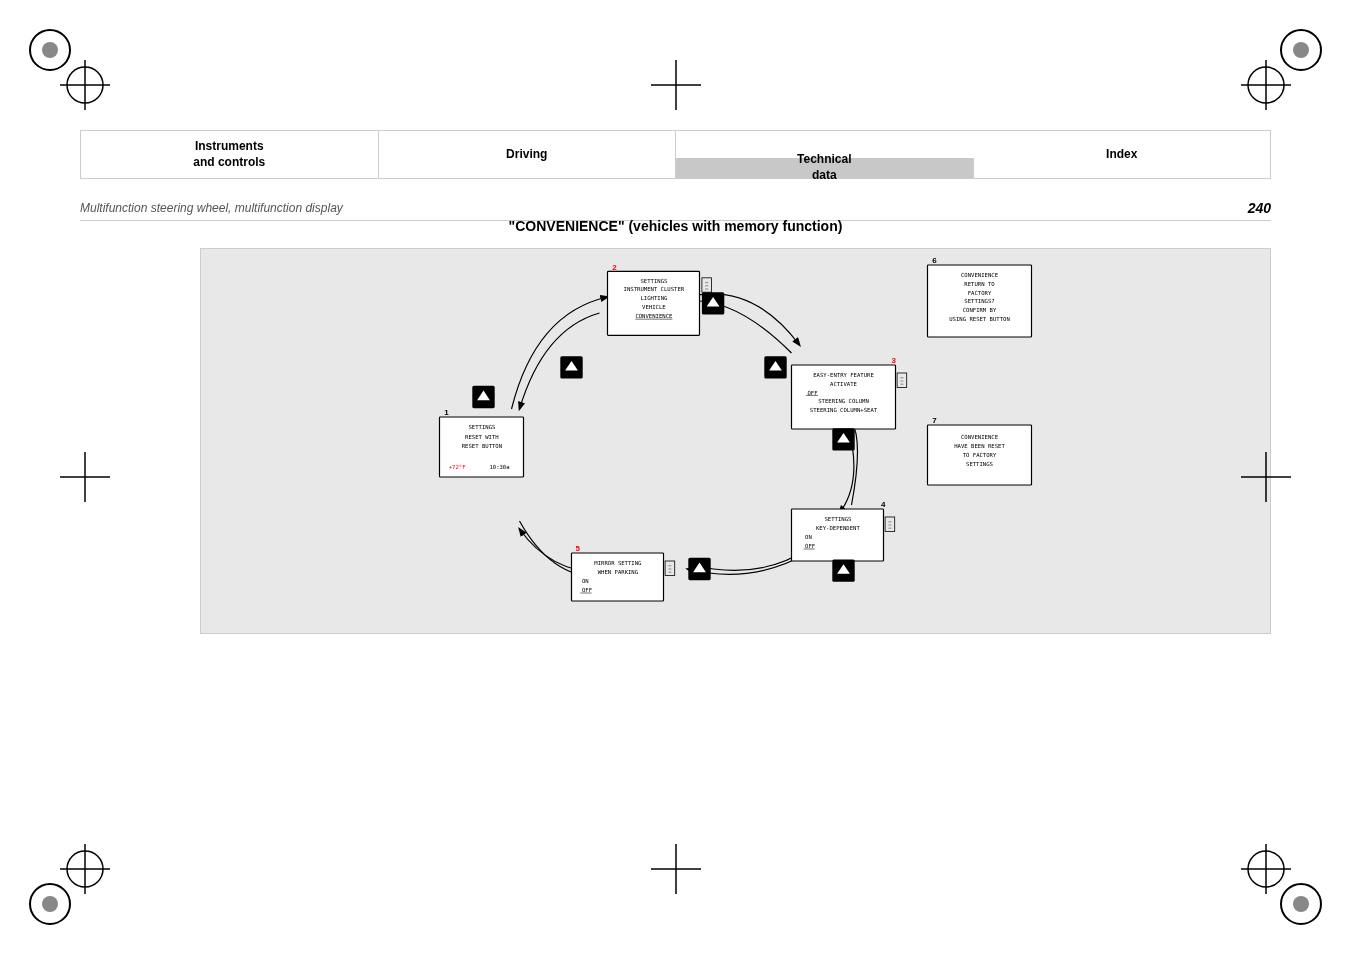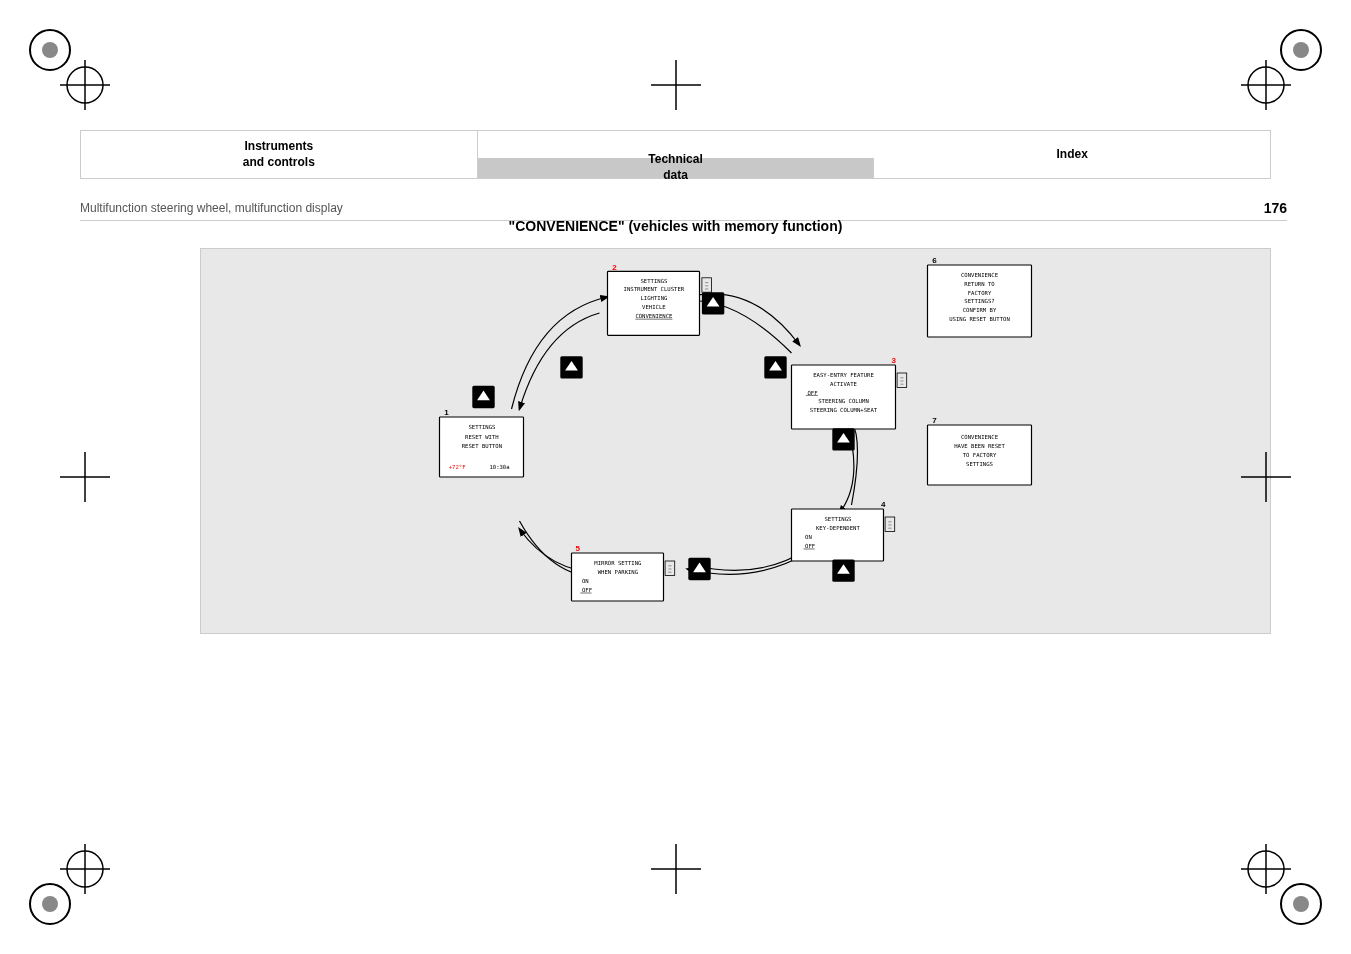--- a/index.html
+++ b/index.html
@@ -52,25 +52,26 @@
     .nav-item.instruments {
       background: #fff;
       font-weight: bold;
     }
 
     
     .subheader {
       position: absolute;
       top: 196px;
       left: 80px;
-      right: 64px;
+      right: 80px;
       display: flex;
       align-items: center;
       padding: 4px 0;
       border-bottom: 1px solid #ccc;
+      font-style: italic;
     }
     .subheader-text {
       font-size: 12px;
       color: #555;
       flex: 1;
     }
     .page-number {
       font-size: 14px;
       font-weight: bold;
       color: #000;
@@ -107,32 +108,35 @@
     }
   </style>
 </head>
 <body>
 
 <nav class="nav-bar">
   <div class="nav-item instruments">
     <span style="white-space:pre-line">Instruments
 and controls</span>
   </div>
+  <div class="nav-item">
+    <span>Driving</span>
+  </div>
   <div class="nav-item gray-bg">
     <span style="white-space:pre-line">Technical
 data</span>
   </div>
   <div class="nav-item">
     <span>Index</span>
   </div>
 </nav>
 
 <div class="subheader">
   <span class="subheader-text">Multifunction steering wheel, multifunction display</span>
-  <span class="page-number">176</span>
+  <span class="page-number">240</span>
 </div>
 
 <div class="page-title">"CONVENIENCE" (vehicles with memory function)</div>
 
 <div class="diagram-area">
   <svg class="diagram-svg" viewBox="0 0 800 480">
 
     <rect width="800" height="480" fill="#e8e8e8"></rect>
 
     <path d="M 120,200 Q 150,80 240,60" stroke="black" stroke-width="1.5" fill="none" marker-end="url(#arrow)"></path>

